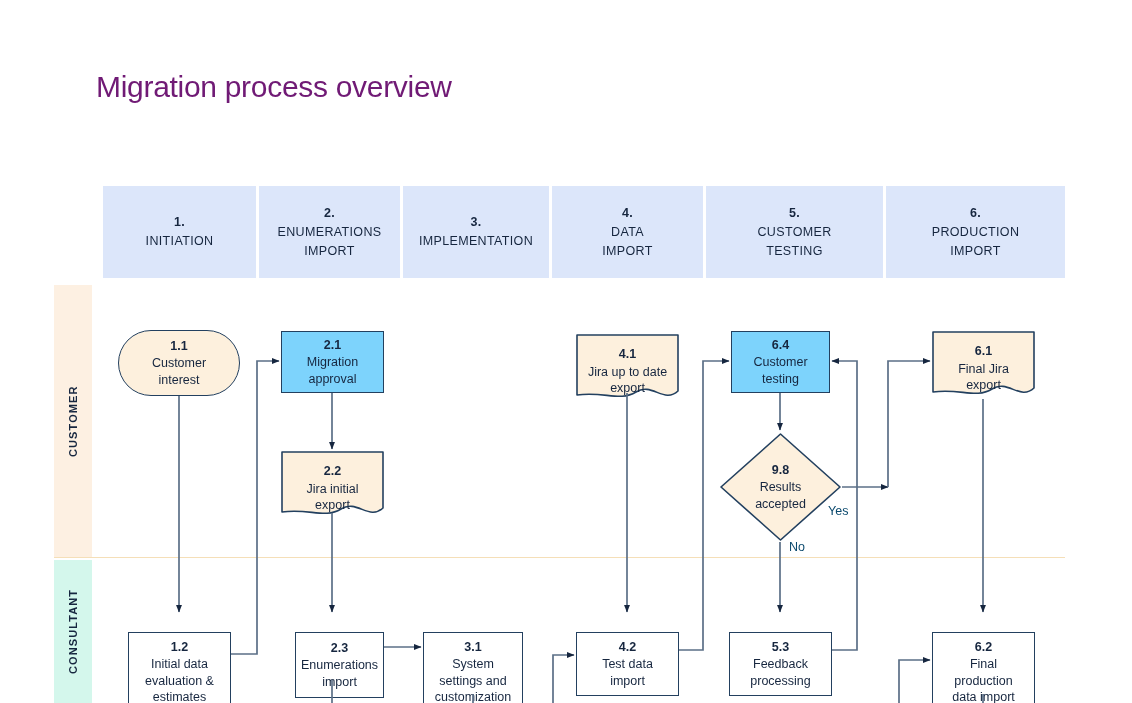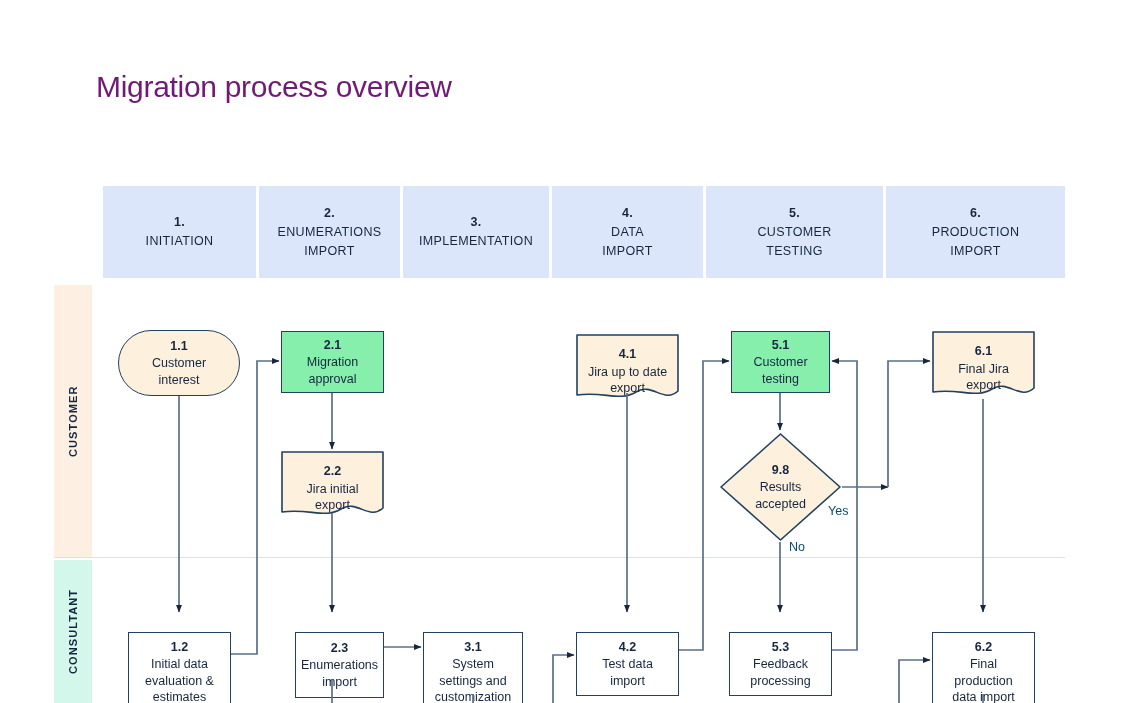--- a/index.html
+++ b/index.html
@@ -96,21 +96,21 @@
     flex-direction: column;
     align-items: center;
     justify-content: center;
     padding: 0 5px;
     z-index: 2;
   }
   .node .nnum { font-weight: bold; margin-bottom: 1px; }
   .node .nlab { font-weight: normal; white-space: pre-line; }
 
   .box {
-    background: #86efac;
+    background: #7dd3fc;
     border: 1.6px solid #23405f;
   }
   .box.white { background: #ffffff; margin-top: 18px; }
 
   .stadium {
     background: #fdf0dd;
     border: 1.6px solid #23405f;
     border-radius: 40px;
   }
 
@@ -212,21 +212,21 @@
     </svg>
     <div class="inner">
       <div class="nnum">4.1</div>
       <div class="nlab">Jira up to date
 export</div>
     </div>
   </div>
 
   <div class="node box" style="left:731px; top:331px; width:99px; height:62px;">
     <div class="inner">
-      <div class="nnum">5.1</div>
+      <div class="nnum">6.4</div>
       <div class="nlab">Customer
 testing</div>
     </div>
   </div>
 
   <div class="node diamond" style="left:719px; top:432px; width:123px; height:110px;">
     <svg width="123" height="110" viewBox="0 0 123 110">
       <path d="M61.5,2 L121,55 L61.5,108 L2,55 Z" fill="#fdf0dd" stroke="#23405f" stroke-width="1.6" stroke-linejoin="round"></path>
     </svg>
     <div class="inner">

